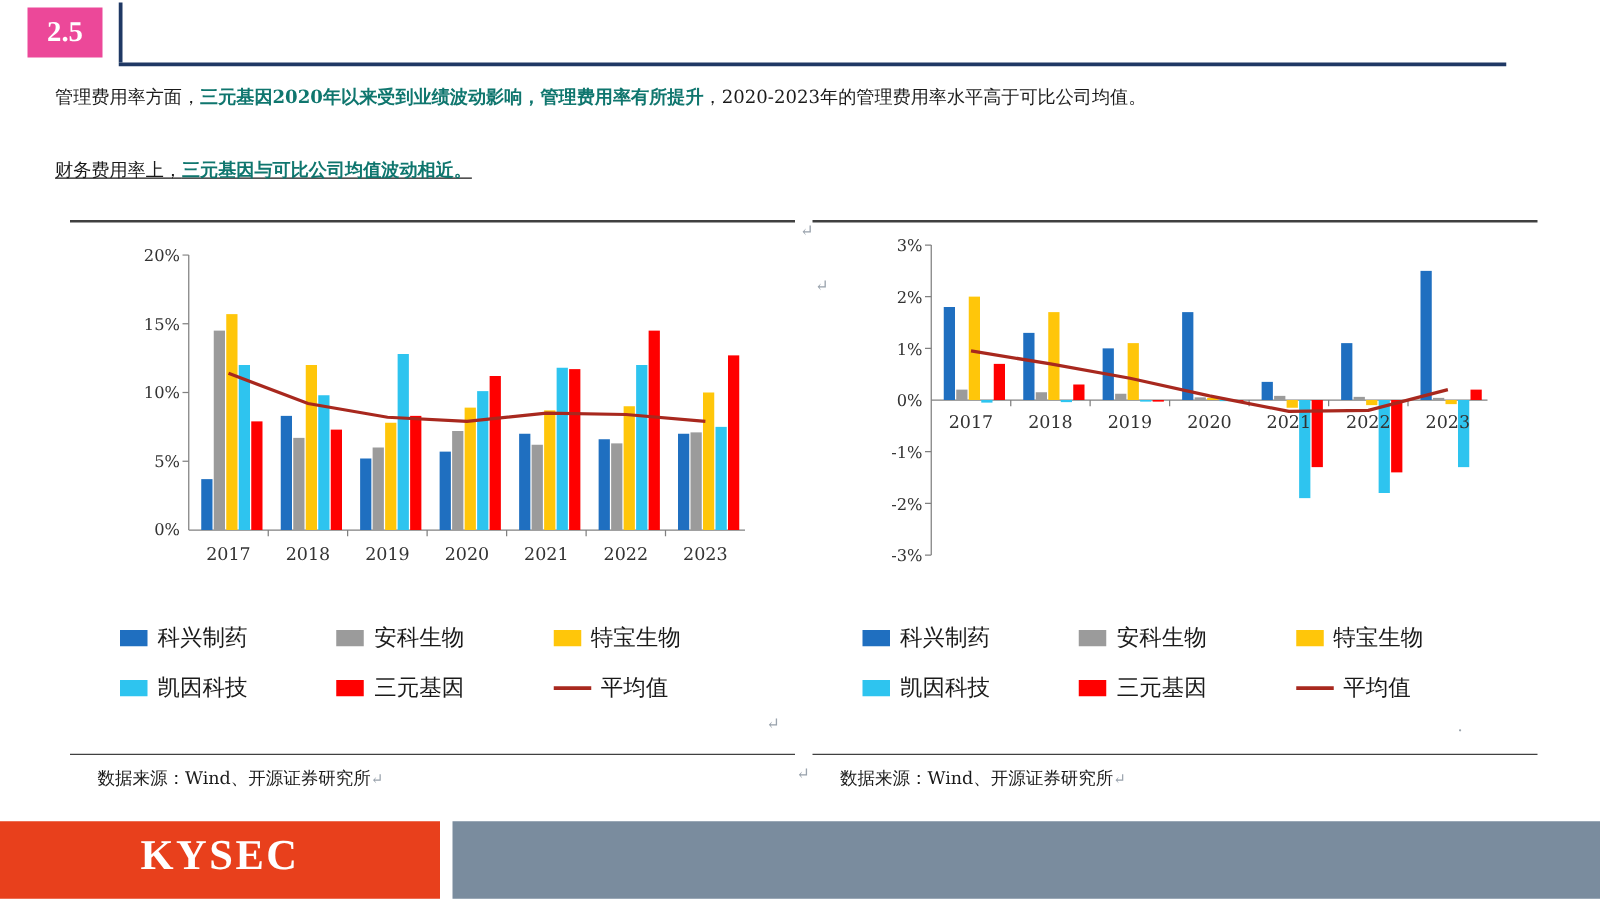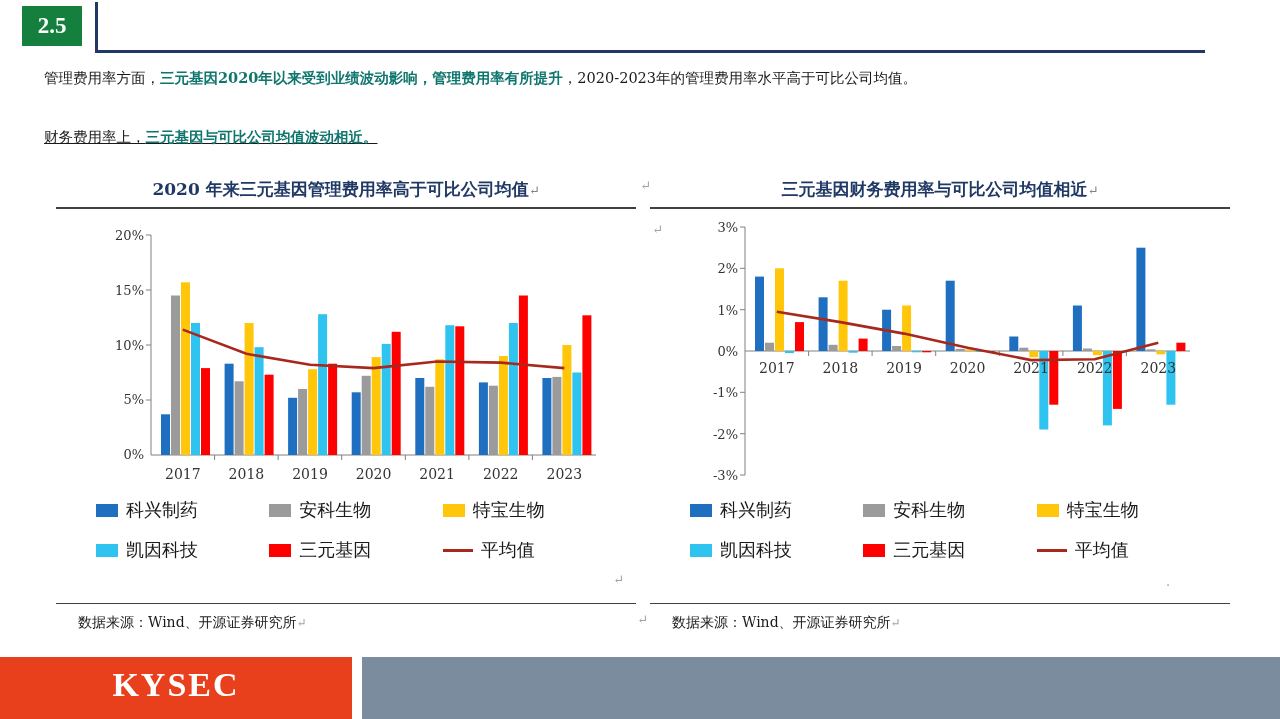--- a/index.html
+++ b/index.html
@@ -10,21 +10,21 @@
     background:#ffffff;
     position:relative;
     overflow:hidden;
   }
   
   .header {
     position:absolute; left:0; top:0; width:1280px; height:52px;
   }
   .sec-badge {
     position:absolute; left:22px; top:6px; width:60px; height:40px;
-    background:#15803d; color:#fff;
+    background:#ec4899; color:#fff;
     font-family:"Liberation Serif", serif;
     font-weight:bold; font-size:23px;
     display:flex; align-items:center; justify-content:center;
   }
   .header-title {
     position:absolute; left:105px; top:4px;
     font-family:"DejaVu Serif", serif;
     font-weight:bold; font-size:25px; color:#1a1a1a;
     letter-spacing:1px;
     white-space:nowrap;
@@ -120,23 +120,20 @@
   <span>财务费用率上，</span><span class="hl">三元基因与可比公司均值波动相近。</span>
 </div>
 
 <div class="stray" style="left:640px; top:178px;">↵</div>
 <div class="stray" style="left:652px; top:222px;">↵</div>
 <div class="stray" style="left:613px; top:572px;">↵</div>
 <div class="stray" style="left:637px; top:612px;">↵</div>
 <div class="stray" style="left:1166px; top:578px;">·</div>
 
 <div class="panel" id="panel-left">
-  <div class="panel-title">
-    <span>2020 年来三元基因管理费用率高于可比公司均值</span><span class="pilcrow">↵</span>
-  </div>
   <div class="panel-rule"></div>
 
   <div class="plot-wrap">
     <svg width="580" height="290" viewBox="0 0 580 290">
 
       <line x1="95" y1="20" x2="95" y2="240" stroke="#808080" stroke-width="1"></line>
       <line x1="95" y1="240" x2="540" y2="240" stroke="#808080" stroke-width="1"></line>
 
       <g font-family="DejaVu Serif, serif" font-size="13" fill="#333" text-anchor="end">
         <text x="88" y="25">20%</text>
@@ -258,23 +255,20 @@
     </div>
   </div>
 
   <div class="panel-bottom-rule"></div>
   <div class="source">
     <span>数据来源：Wind、开源证券研究所</span><span class="pil">↵</span>
   </div>
 </div>
 
 <div class="panel" id="panel-right">
-  <div class="panel-title">
-    <span>三元基因财务费用率与可比公司均值相近</span><span class="pilcrow">↵</span>
-  </div>
   <div class="panel-rule"></div>
 
   <div class="plot-wrap">
     <svg width="580" height="290" viewBox="0 0 580 290">
 
       <line x1="95" y1="12" x2="95" y2="260" stroke="#808080" stroke-width="1"></line>
 
       <line x1="95" y1="136" x2="540" y2="136" stroke="#808080" stroke-width="1"></line>
 
       <g font-family="DejaVu Serif, serif" font-size="13" fill="#333" text-anchor="end">

